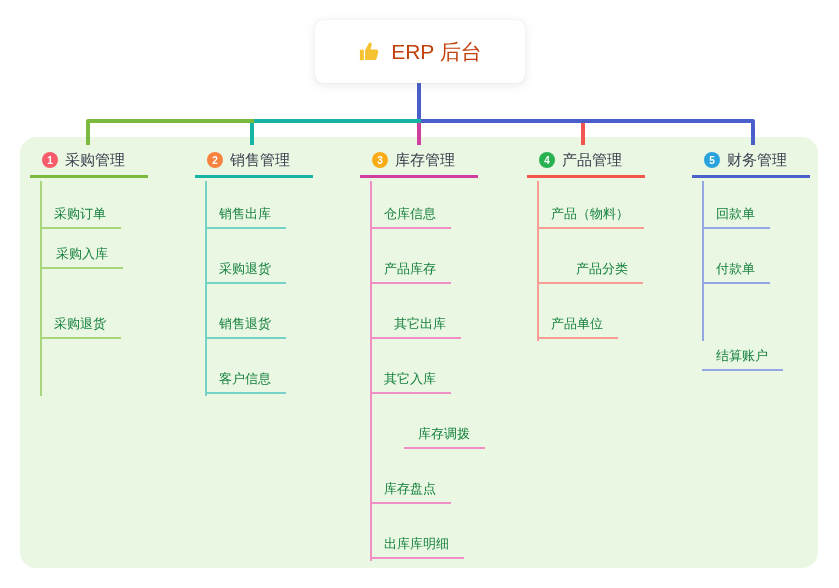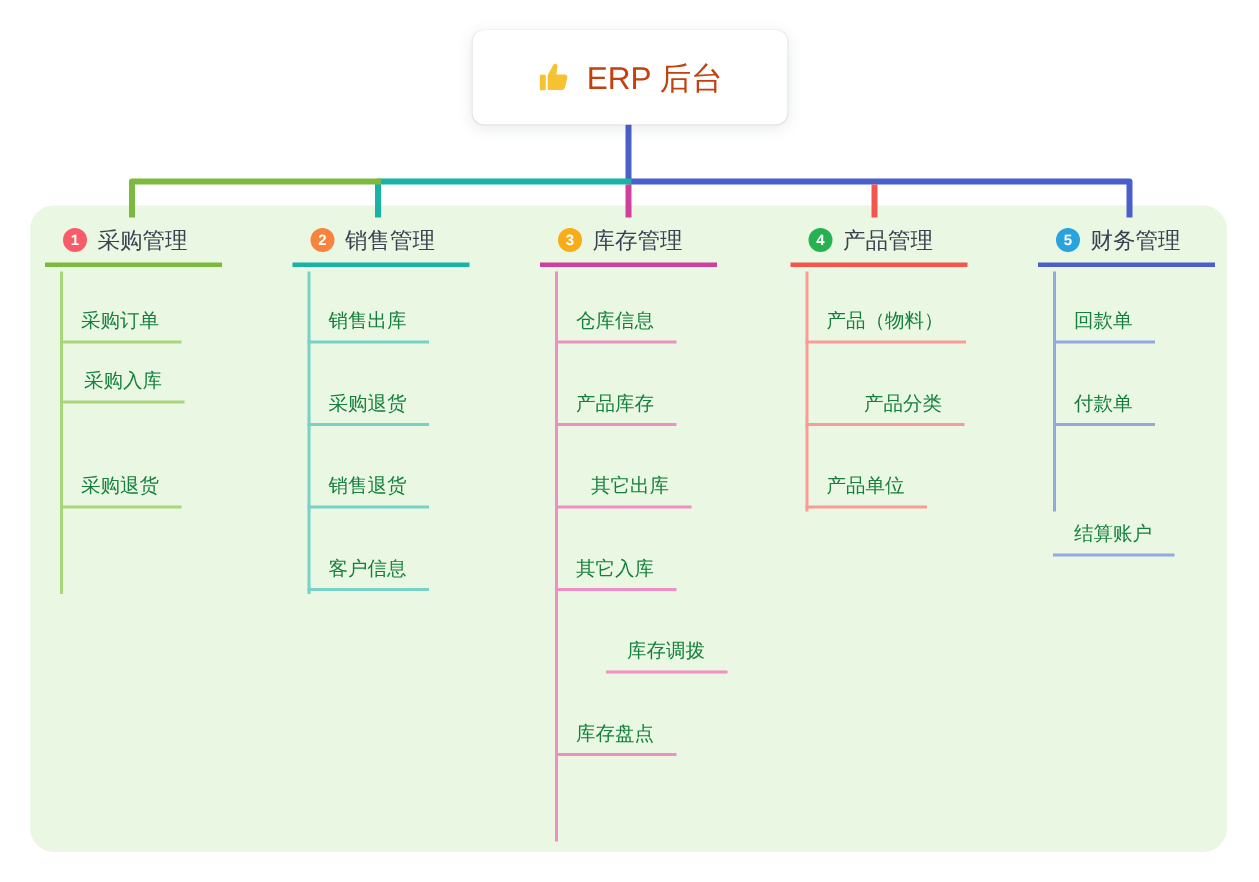--- a/index.html
+++ b/index.html
@@ -140,20 +140,21 @@
           <span class="badge" style="background: rgb(248, 172, 24);">3</span>
           <span>库存管理</span>
         </div>
         <div class="spine" style="background: rgb(239, 143, 197); top: 36px; height: 380px;"></div>
         <div class="leaf" style="top: 60px; border-bottom-color: rgb(239, 143, 197);">仓库信息</div>
         <div class="leaf" style="top: 115px; border-bottom-color: rgb(239, 143, 197);">产品库存</div>
         <div class="leaf" style="top: 170px; border-bottom-color: rgb(239, 143, 197); padding-left: 24px;">其它出库</div>
         <div class="leaf" style="top: 225px; border-bottom-color: rgb(239, 143, 197);">其它入库</div>
         <div class="leaf" style="top: 280px; border-bottom-color: rgb(239, 143, 197); margin-left: 34px;">库存调拨</div>
         <div class="leaf" style="top: 335px; border-bottom-color: rgb(239, 143, 197);">库存盘点</div>
+        <div class="leaf" style="top: 390px; border-bottom-color: rgb(239, 143, 197);">出库库明细</div>
       </div>
       <div class="branch" style="left: 527px;">
         <div class="branch-title" style="border-bottom-color: rgb(242, 86, 79);">
           <span class="badge" style="background: rgb(39, 177, 80);">4</span>
           <span>产品管理</span>
         </div>
         <div class="spine" style="background: rgb(247, 157, 150); top: 36px; height: 160px;"></div>
         <div class="leaf" style="top: 60px; border-bottom-color: rgb(247, 157, 150);">产品（物料）</div>
         <div class="leaf" style="top: 115px; border-bottom-color: rgb(247, 157, 150); padding-left: 39px;">产品分类</div>
         <div class="leaf" style="top: 170px; border-bottom-color: rgb(247, 157, 150);">产品单位</div>

